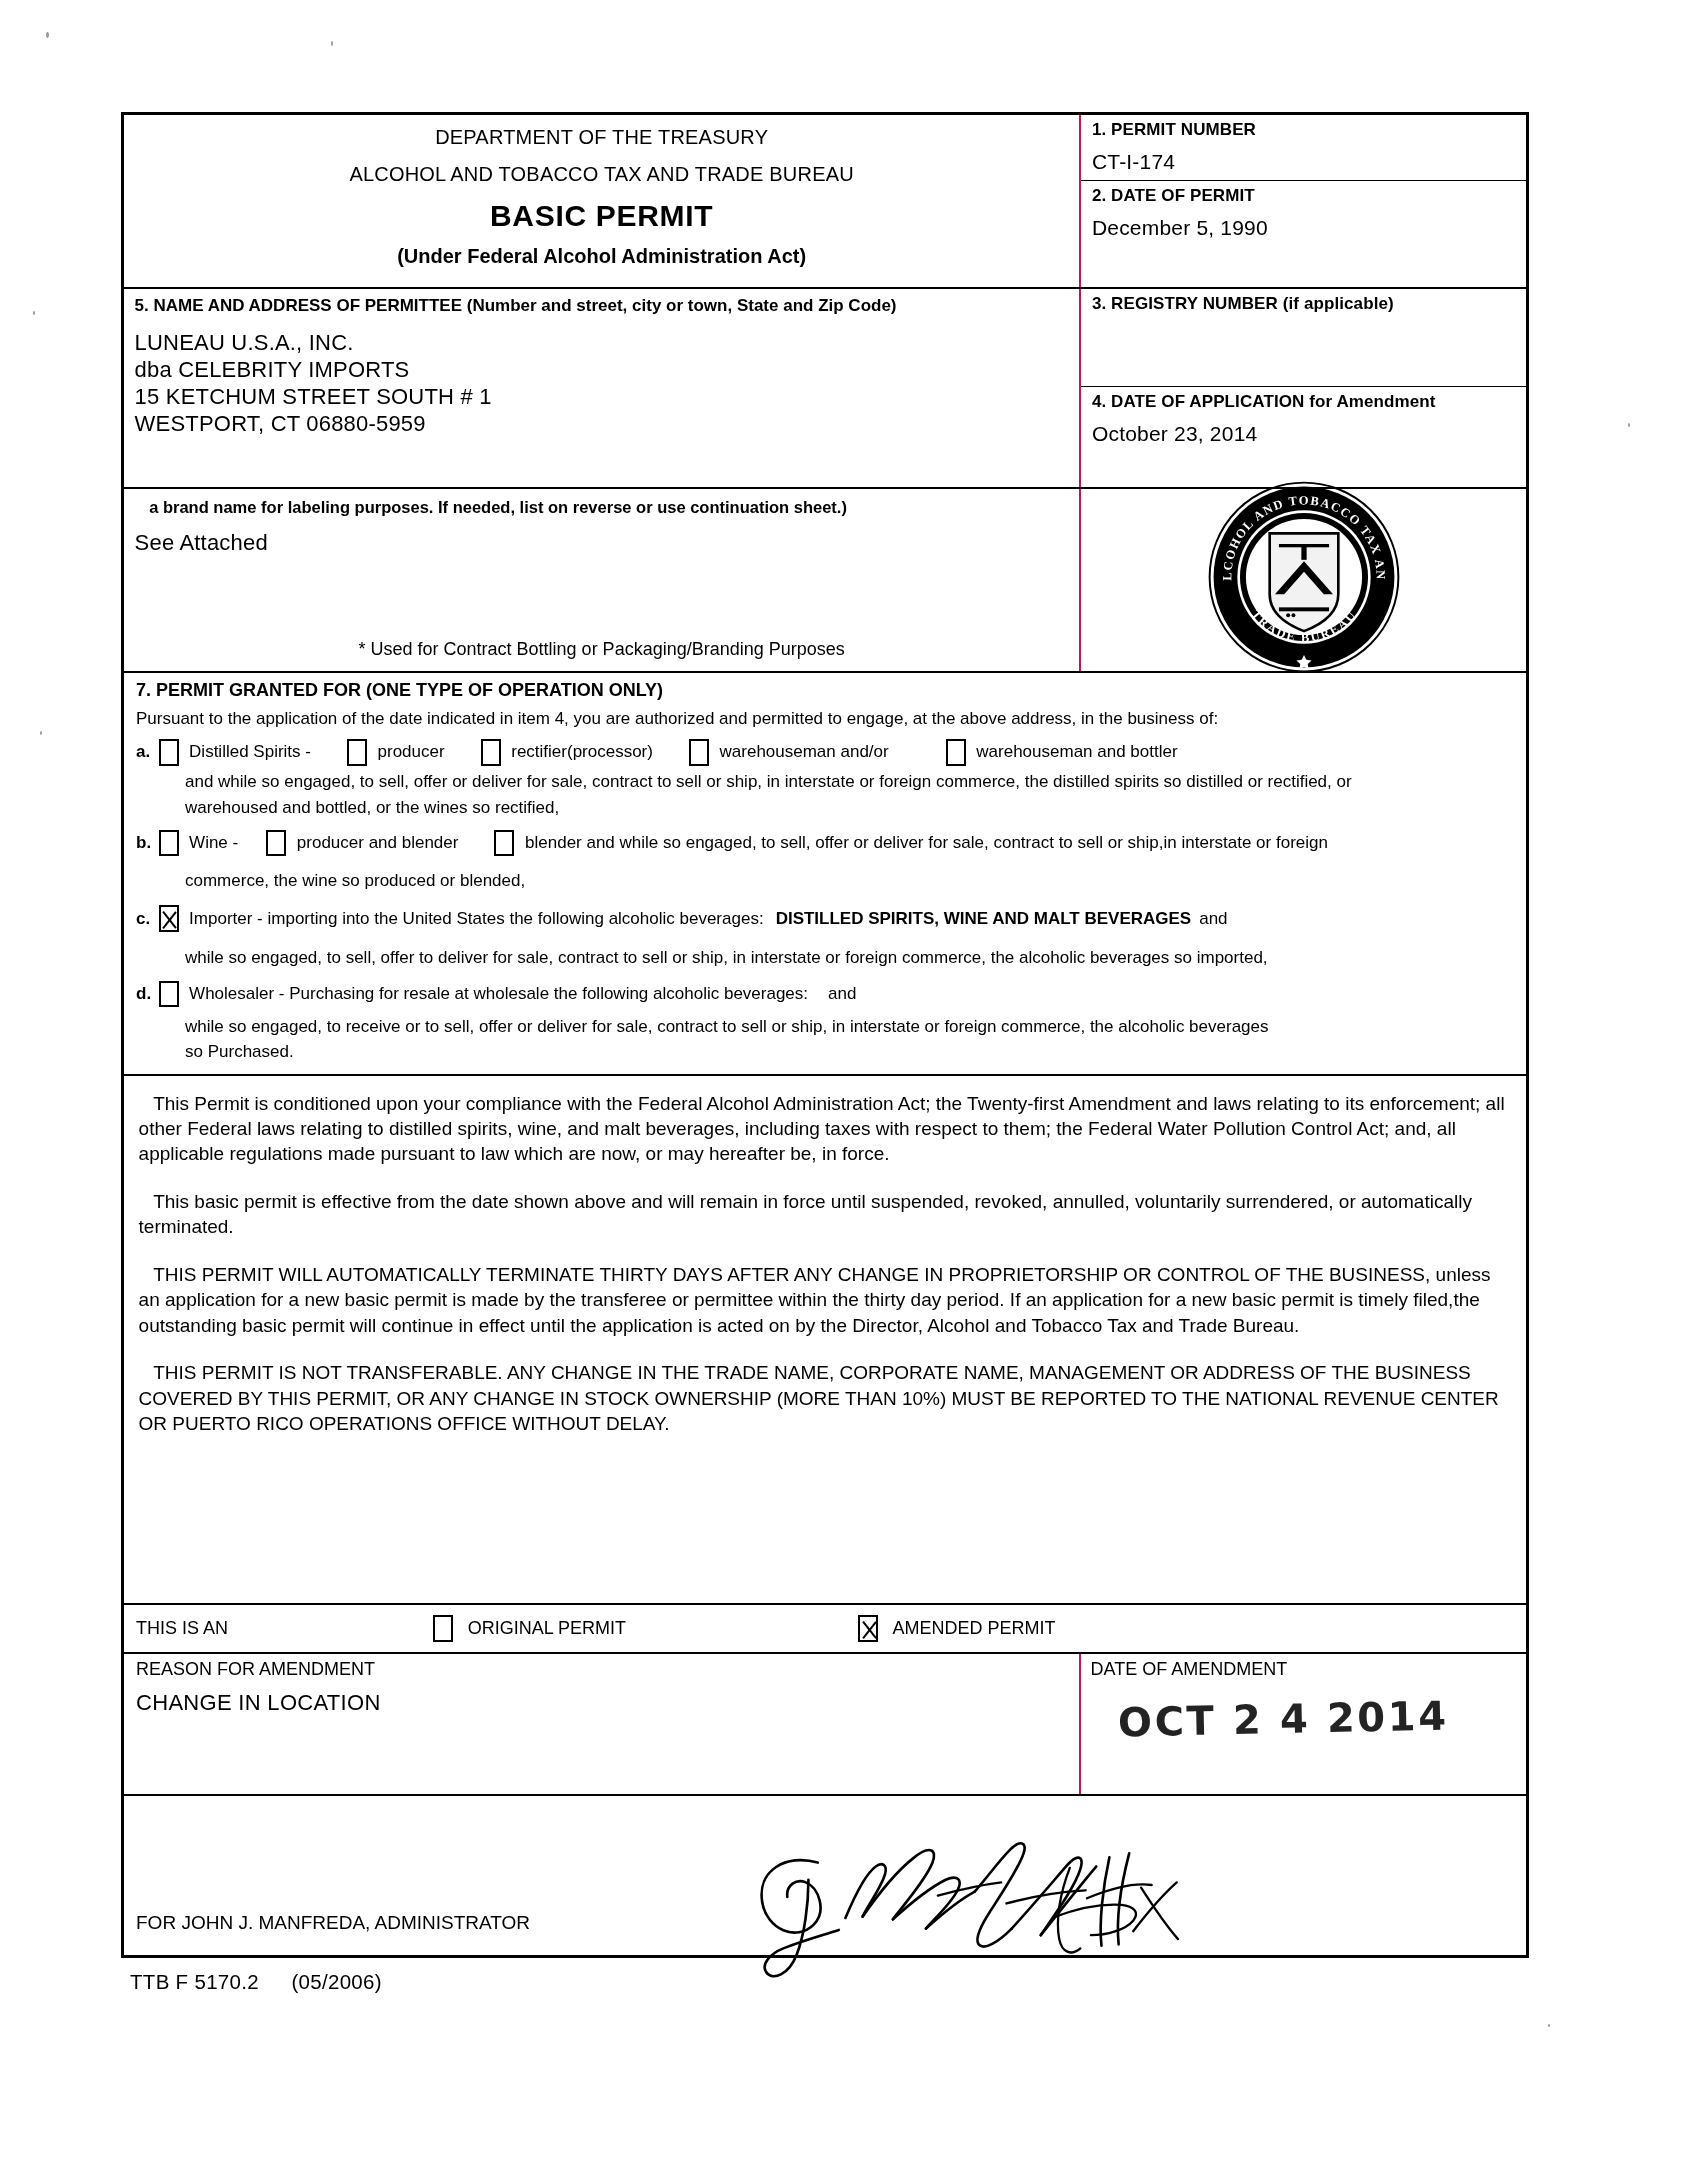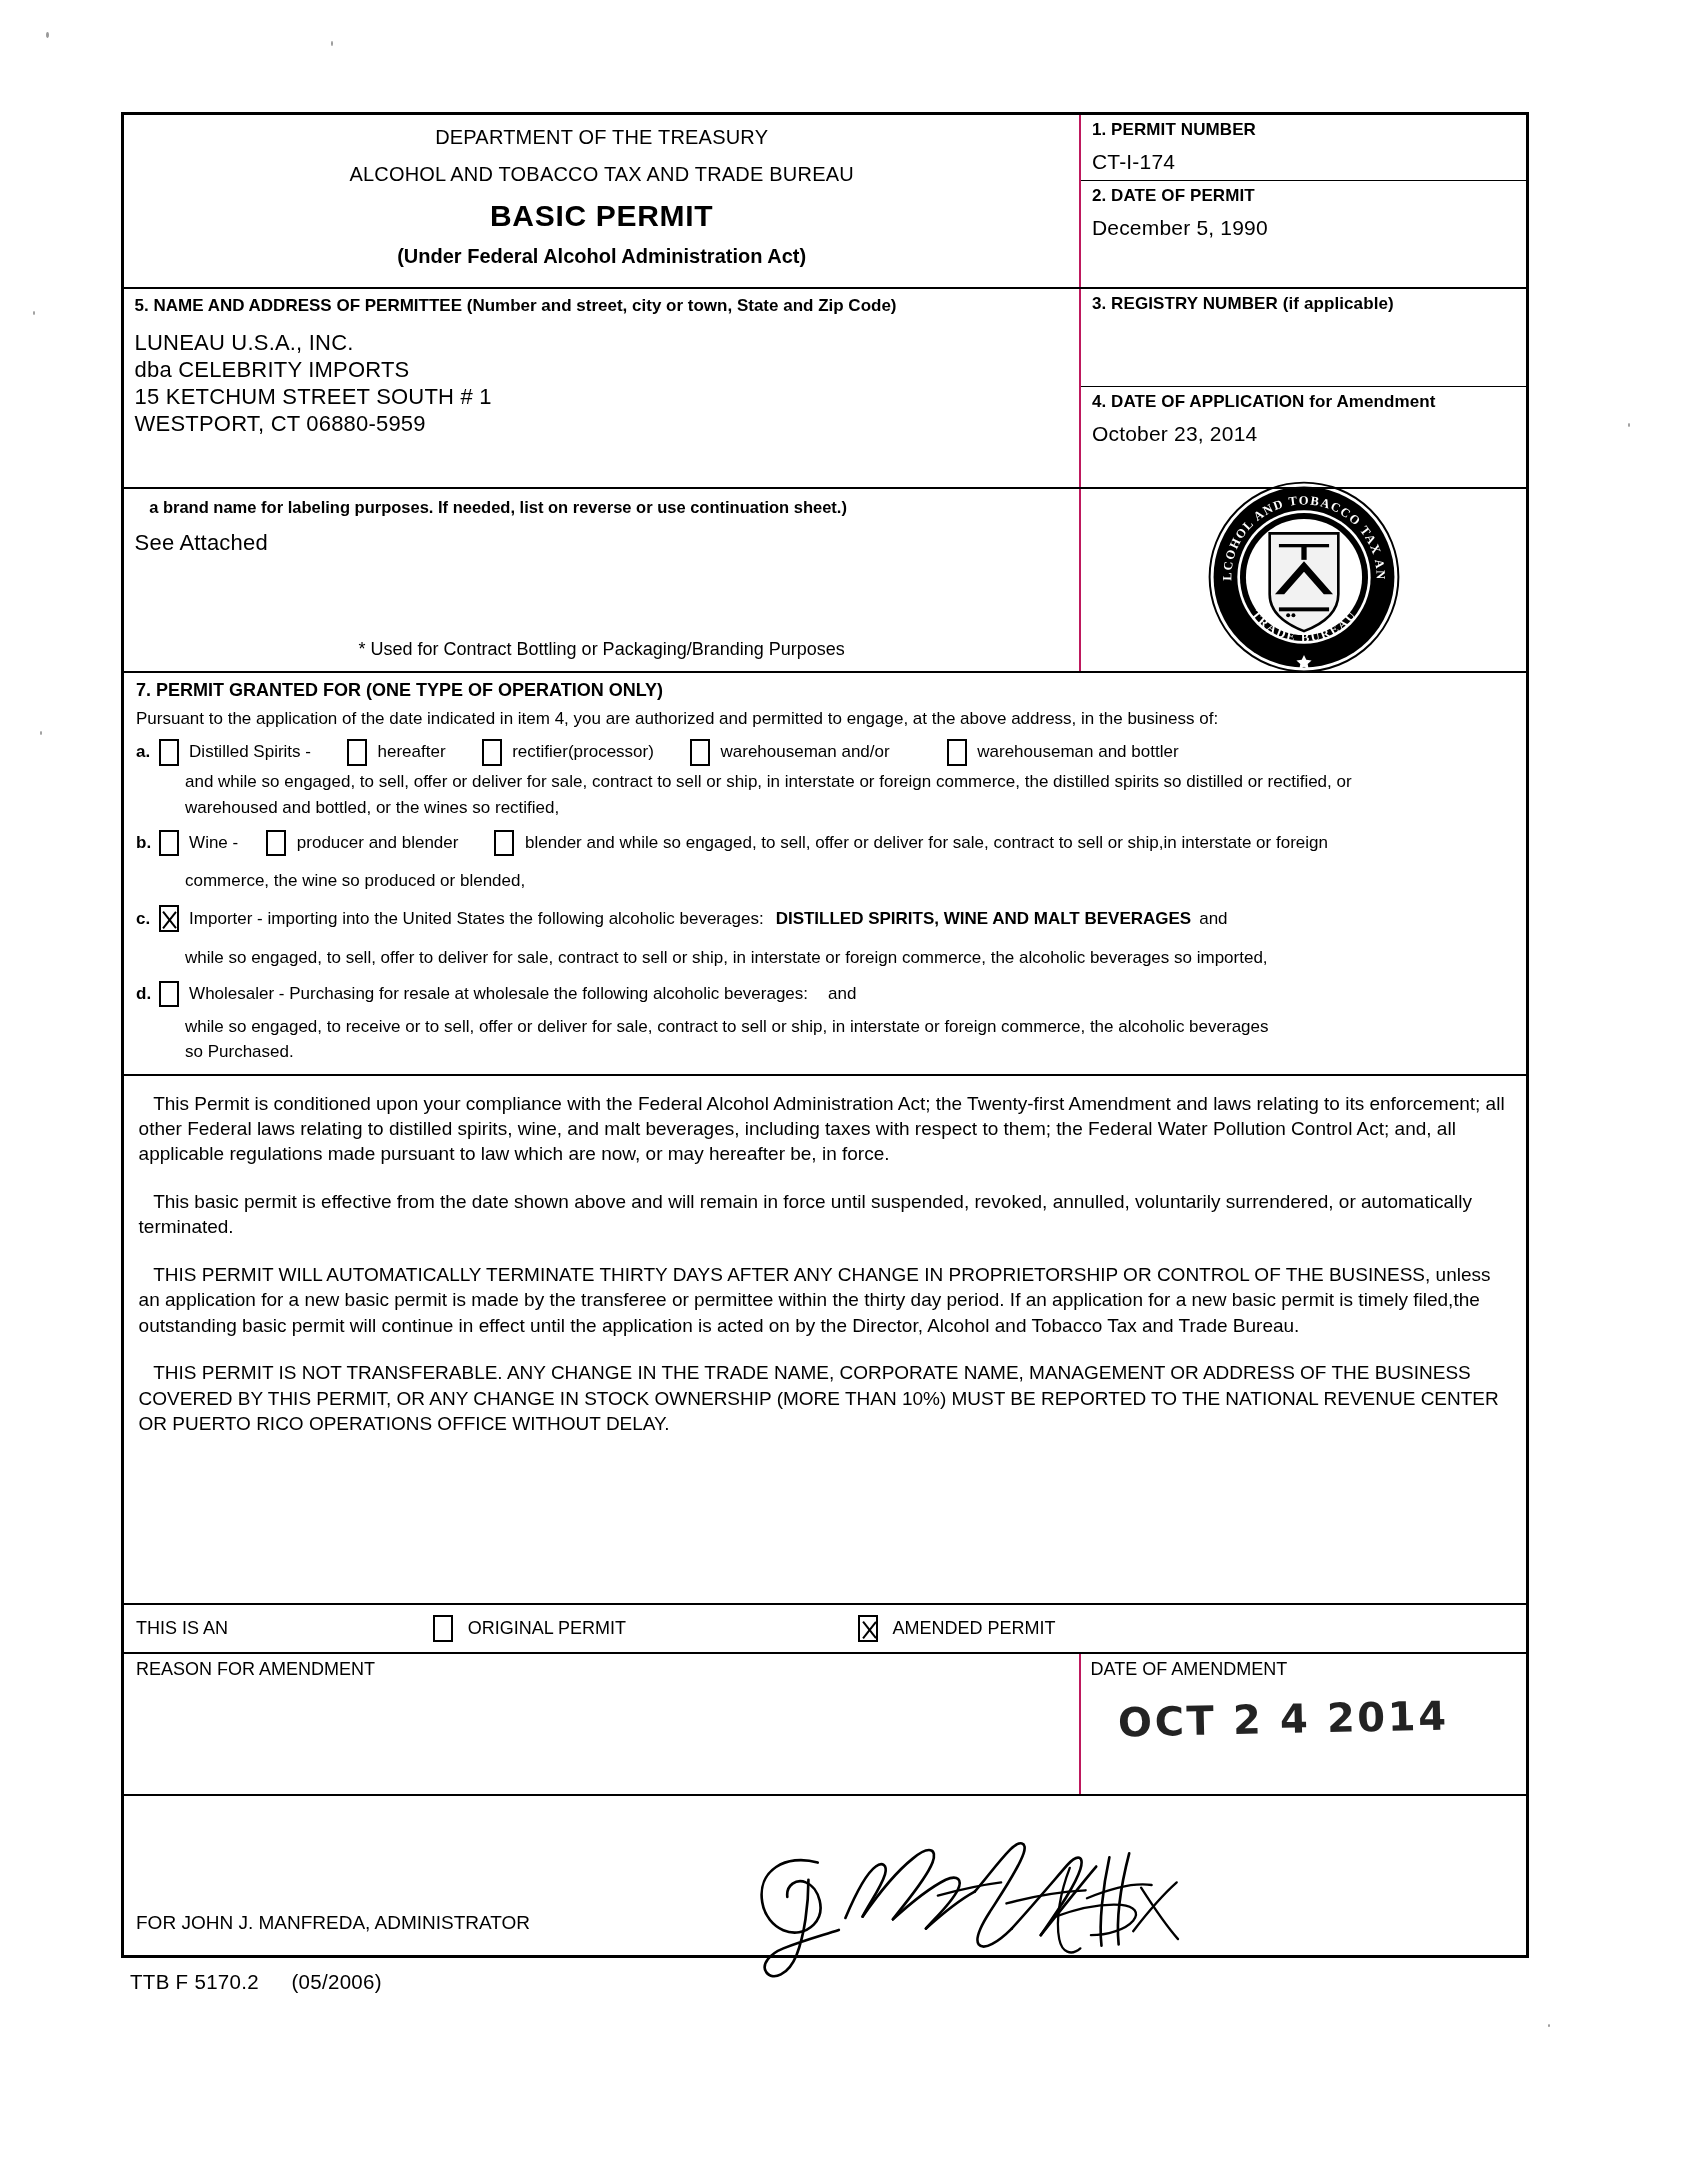--- a/index.html
+++ b/index.html
@@ -291,21 +291,21 @@
     <div class="cell bb" id="sec7">
 
       <div class="s7-title">7. PERMIT GRANTED FOR (ONE TYPE OF OPERATION ONLY)</div>
       <div class="s7-intro">Pursuant to the application of the date indicated in item 4, you are authorized and permitted to engage, at the above address, in the business of:</div>
 
       <div class="optrow">
         <span class="optlet">a.</span>
         <span class="cbox"></span>
         <span class="optlabel">Distilled Spirits -</span>
         <span class="cbox gap-lg"></span>
-        <span class="optlabel">hereafter</span>
+        <span class="optlabel">producer</span>
         <span class="cbox gap-lg"></span>
         <span class="optlabel">rectifier(processor)</span>
         <span class="cbox gap-lg"></span>
         <span class="optlabel">warehouseman and/or</span>
         <span class="cbox gap-xl"></span>
         <span class="optlabel">warehouseman and bottler</span>
       </div>
       <div class="contline">and while so engaged, to sell, offer or deliver for sale, contract to sell or ship, in interstate or foreign commerce, the distilled spirits so distilled or rectified, or</div>
       <div class="contline2">warehoused and bottled, or the wines so rectified,</div>
 
@@ -352,20 +352,21 @@
       <span class="lab">THIS IS AN</span>
       <span class="cbox cb-gap1"></span>
       <span class="cb-text">ORIGINAL PERMIT</span>
       <span class="cbox checked cb-gap2"></span>
       <span class="cb-text">AMENDED PERMIT</span>
     </div>
 
     <div class="row bb" id="amend-band">
       <div class="cell br" id="amend-reason">
         <div class="am-label">REASON FOR AMENDMENT</div>
+        <div class="am-val">CHANGE IN LOCATION</div>
       </div>
       <div class="cell" id="amend-date">
         <div class="am-label">DATE OF AMENDMENT</div>
         <div class="stamp">OCT 2 4 2014</div>
       </div>
     </div>
 
     <div class="cell" id="sig-band">
       <div class="sig-for">FOR JOHN J. MANFREDA, ADMINISTRATOR</div>
       <div class="sig-ink">

